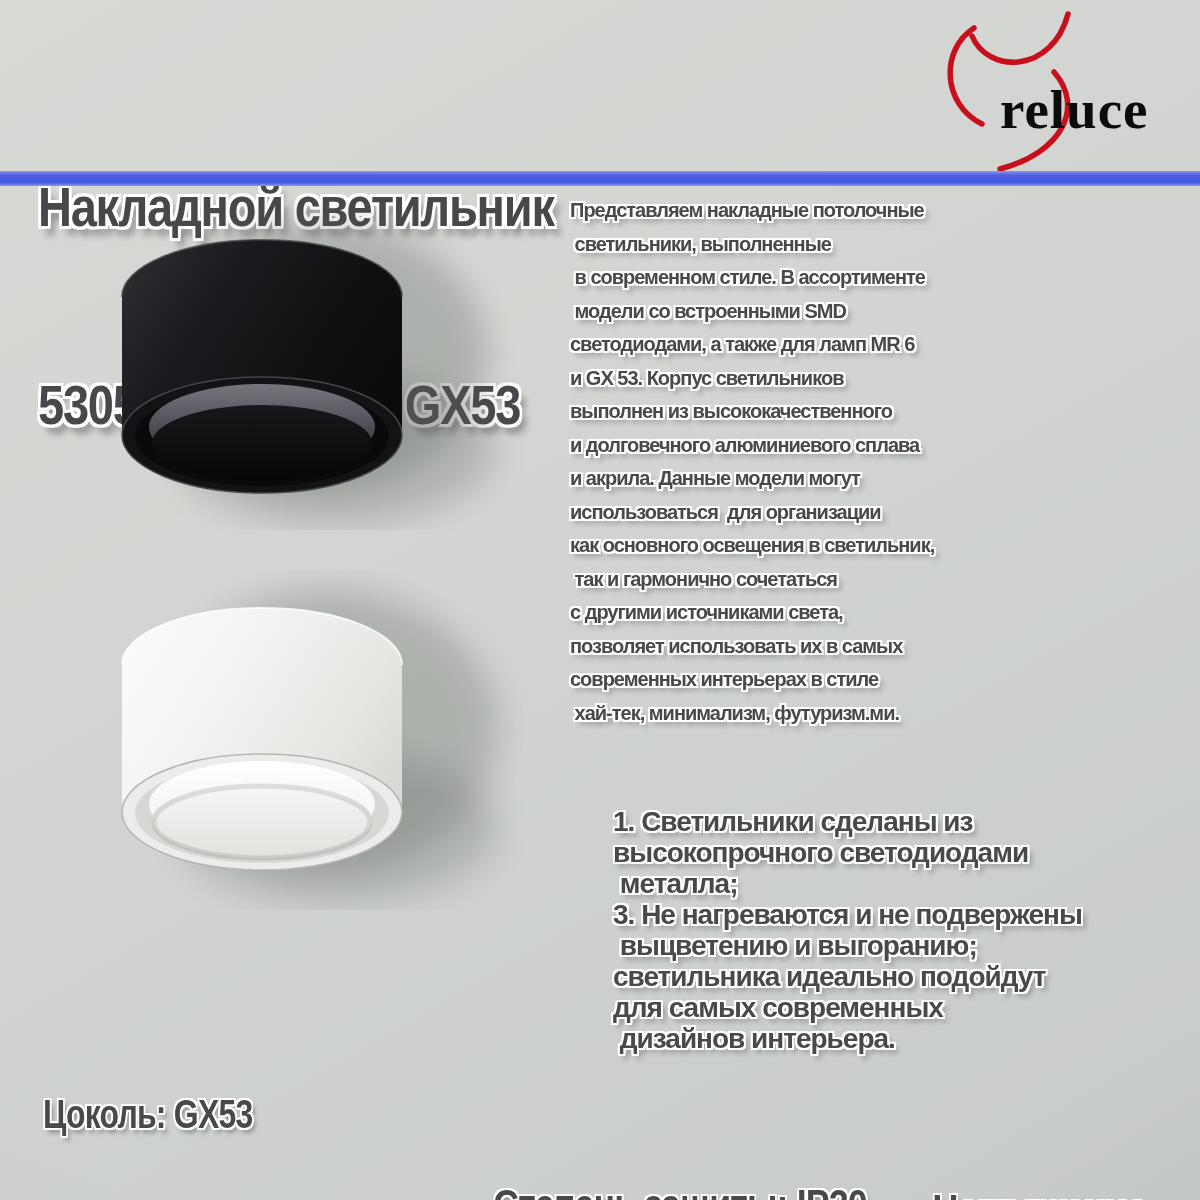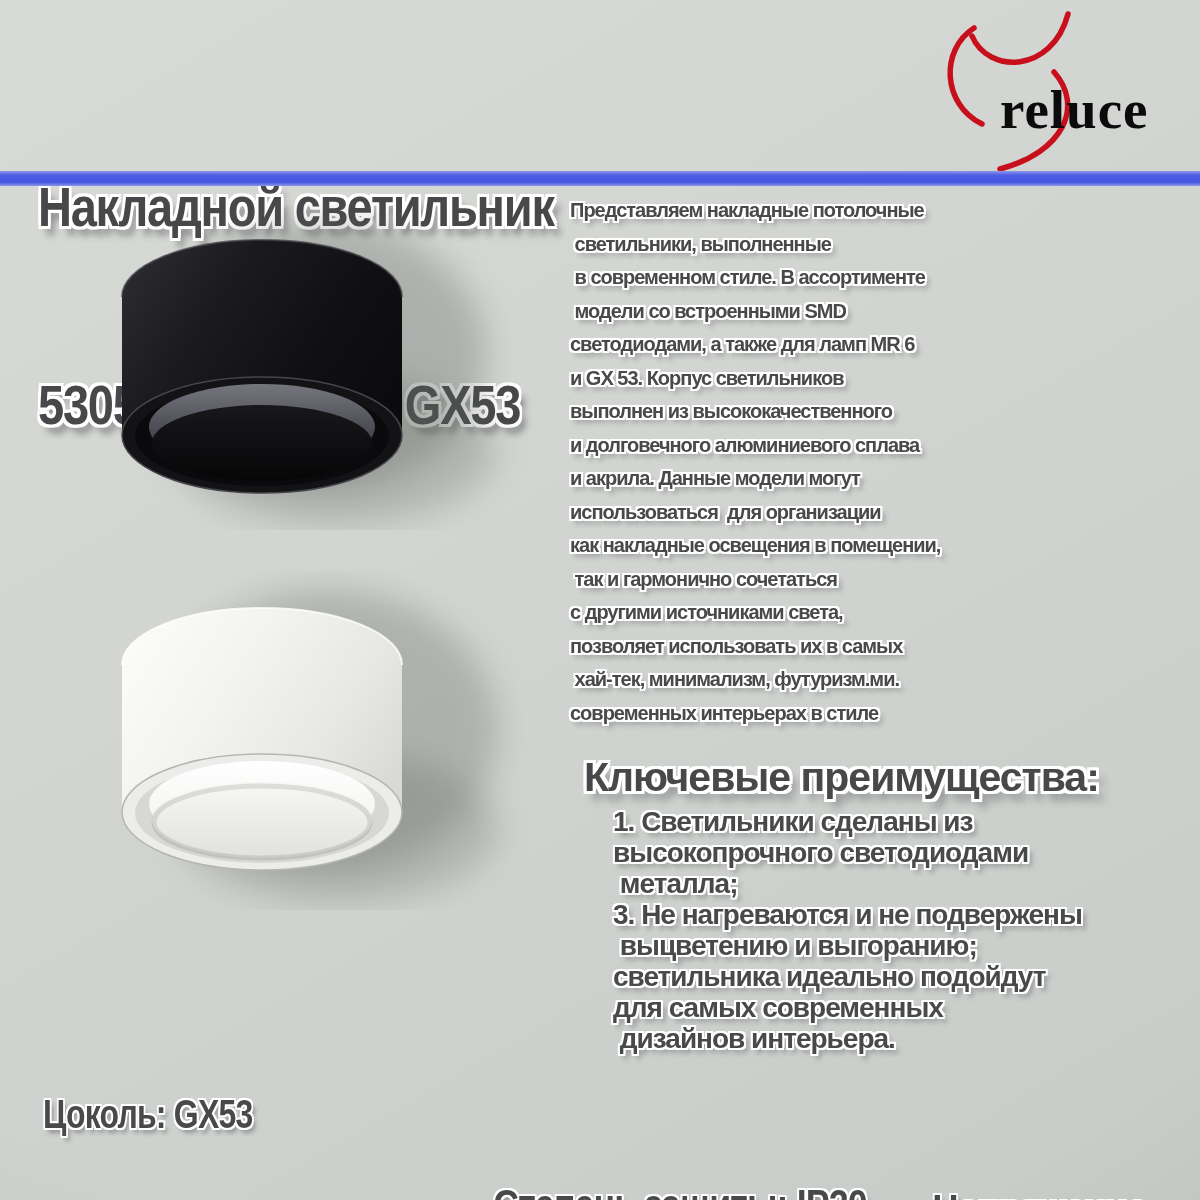--- a/index.html
+++ b/index.html
@@ -143,29 +143,28 @@
       <div class="line">Представляем накладные потолочные</div>
       <div class="line"> светильники, выполненные</div>
       <div class="line"> в современном стиле. В ассортименте</div>
       <div class="line"> модели со встроенными SMD</div>
       <div class="line">светодиодами, а также для ламп MR 6</div>
       <div class="line">и GX 53. Корпус светильников</div>
       <div class="line">выполнен из высококачественного</div>
       <div class="line">и долговечного алюминиевого сплава</div>
       <div class="line">и акрила. Данные модели могут</div>
       <div class="line">использоваться  для организации</div>
-      <div class="line">как накладные освещения в помещении,</div>
+      <div class="line">как основного освещения в светильник,</div>
       <div class="line"> так и гармонично сочетаться</div>
       <div class="line">с другими источниками света,</div>
       <div class="line">позволяет использовать их в самых</div>
+      <div class="line">современных интерьерах в стиле</div>
       <div class="line"> хай-тек, минимализм, футуризм.ми.</div>
-      <div class="line">современных интерьерах в стиле</div>
     </div>
 
-  <div class="adv-heading o3">Ключевые преимущества:</div>
   <div class="adv o2">
       <div class="line">1. Светильники сделаны из</div>
       <div class="line">высокопрочного светодиодами</div>
       <div class="line"> металла;</div>
       <div class="line">3. Не нагреваются и не подвержены</div>
       <div class="line"> выцветению и выгоранию;</div>
       <div class="line">светильника идеально подойдут</div>
       <div class="line">для самых современных</div>
       <div class="line"> дизайнов интерьера.</div>
     </div>

